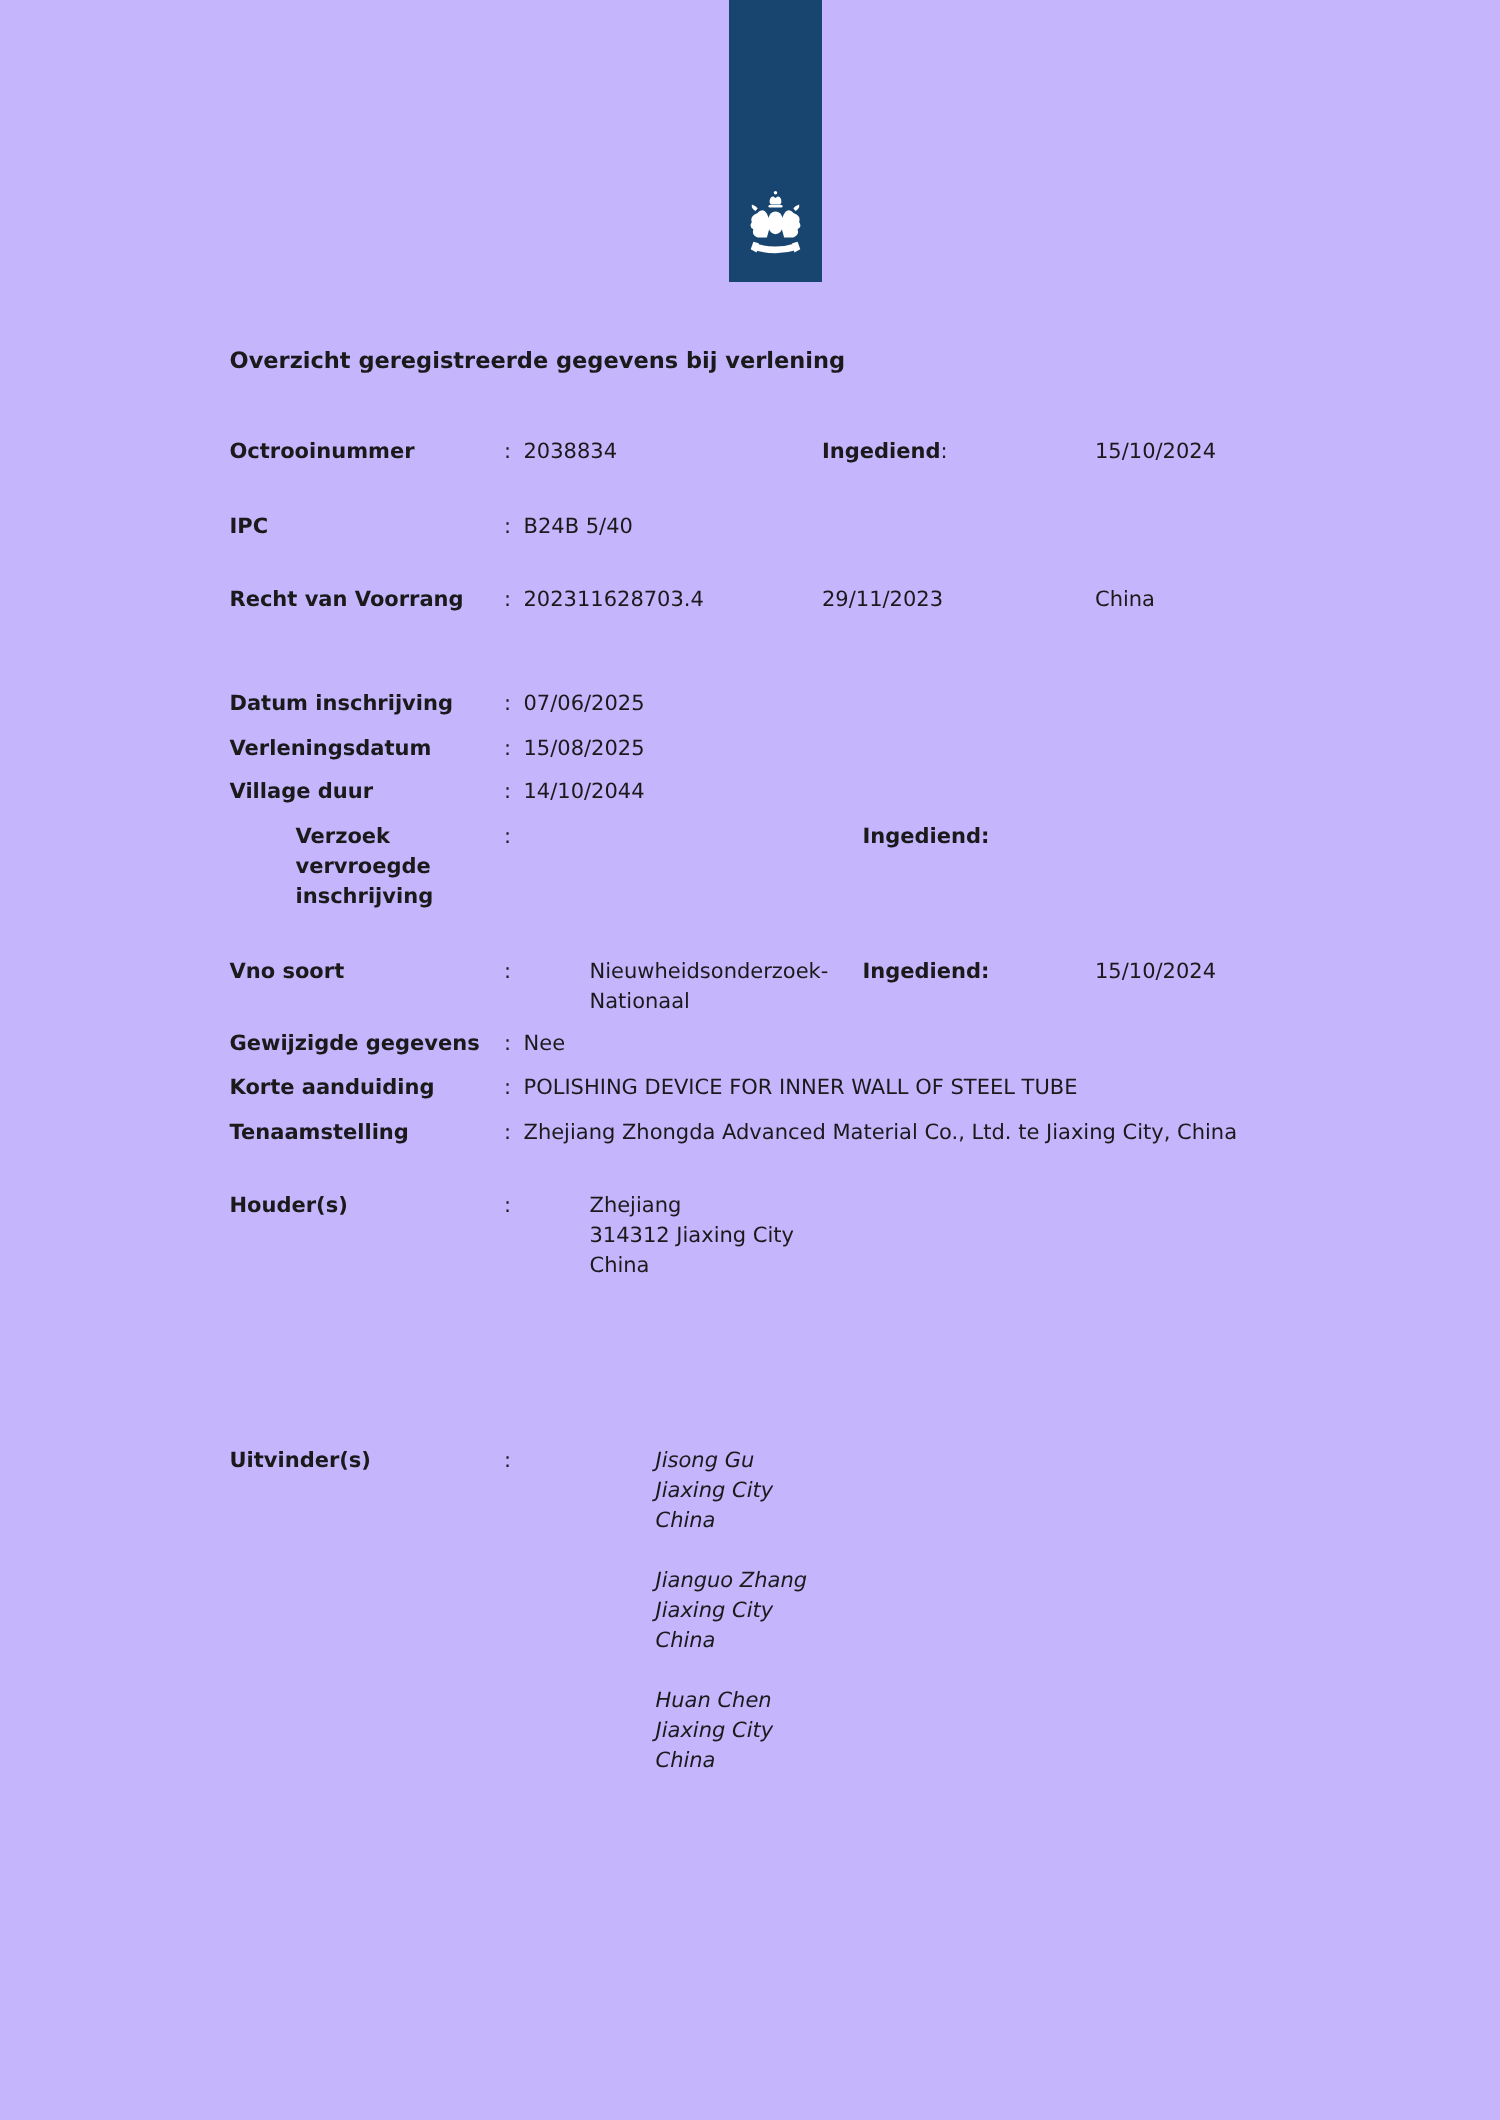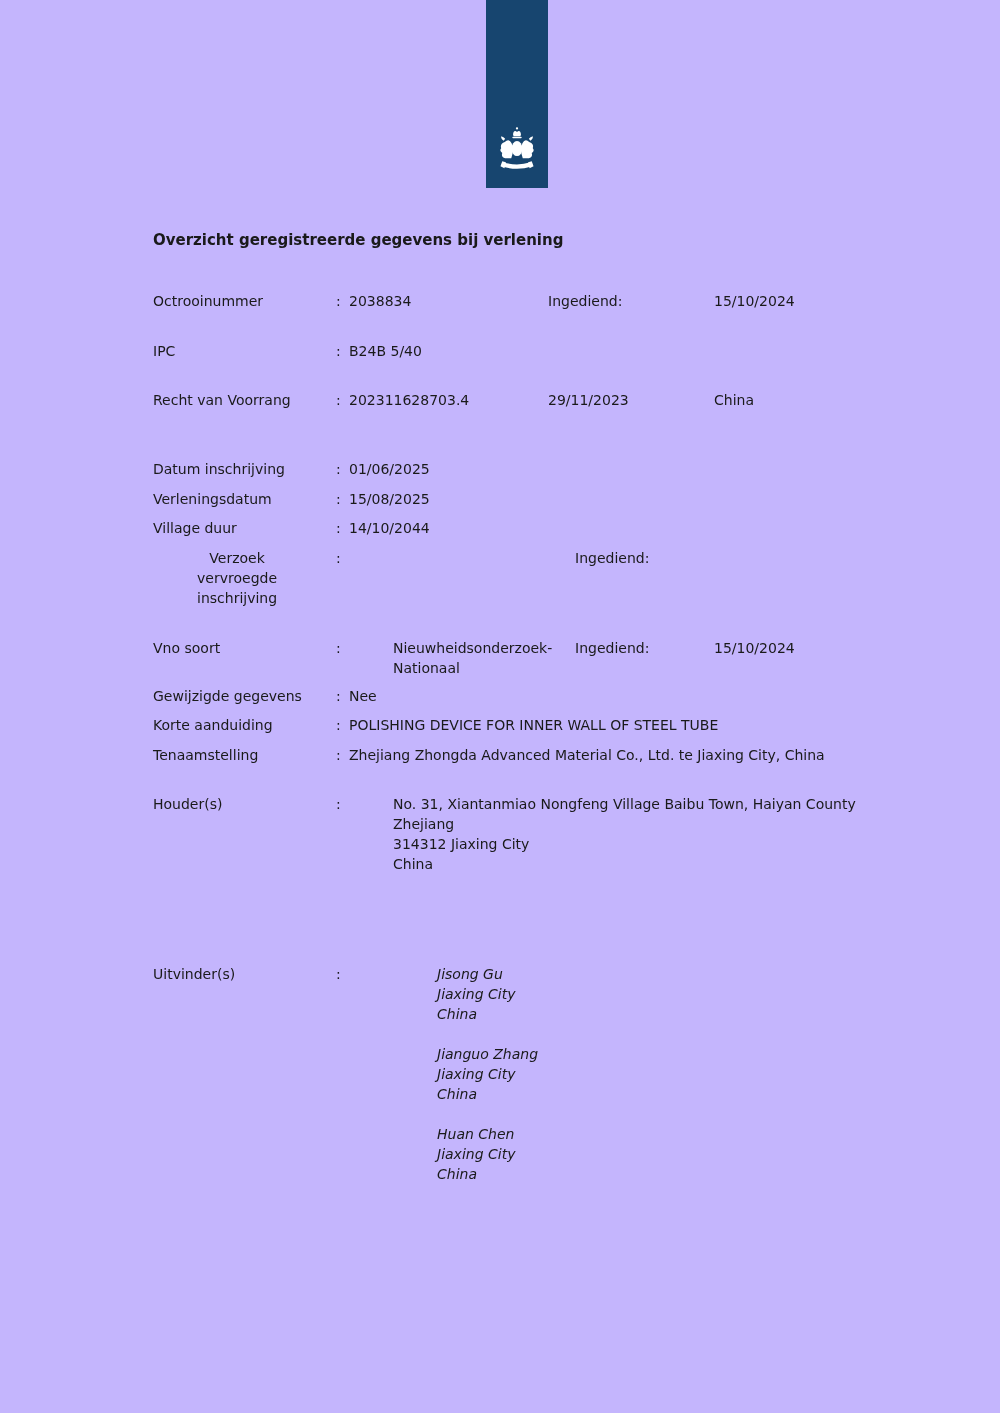--- a/index.html
+++ b/index.html
@@ -10,27 +10,27 @@
   }
   .banner{
     position:absolute;left:486px;top:0;width:62px;height:188px;
     background:#17456f;display:flex;align-items:flex-end;justify-content:center;
     padding-bottom:14px;box-sizing:border-box;
   }
   .title{position:absolute;left:153px;top:231px;font-size:15px;font-weight:bold;white-space:nowrap;}
   .row{position:absolute;left:0;width:1000px;}
   .cell{position:absolute;top:0;white-space:nowrap;line-height:20px;}
   .cell div{line-height:20px;margin-left:44px;}
-  .b{font-weight:normal;text-align:center;}
+  .b{font-weight:bold;}
   .c-label{left:153px;}
   .c-colon{left:336px;}
   .c-value{left:349px;}
   .c-mid{left:548px;}
   .c-mid2{left:575px;}
-  .c-right{left:714px;}
+  .c-right{left:730px;}
   .group{margin-bottom:20px;font-style:italic;}
   .crest{display:block;}
 </style>
 </head>
 <body>
 
 <div class="page">
 
   <div class="banner">
     <svg class="crest" width="46" height="48" viewBox="0 0 64 66" fill="#ffffff" xmlns="http://www.w3.org/2000/svg">
@@ -73,21 +73,21 @@
     <span class="cell c-label b">Recht van Voorrang</span>
     <span class="cell c-colon">:</span>
     <span class="cell c-value">202311628703.4</span>
     <span class="cell c-mid">29/11/2023</span>
     <span class="cell c-right">China</span>
   </div>
 
   <div class="row" style="top:459px">
     <span class="cell c-label b">Datum inschrijving</span>
     <span class="cell c-colon">:</span>
-    <span class="cell c-value">01/06/2025</span>
+    <span class="cell c-value">07/06/2025</span>
   </div>
 
   <div class="row" style="top:489px">
     <span class="cell c-label b">Verleningsdatum</span>
     <span class="cell c-colon">:</span>
     <span class="cell c-value">15/08/2025</span>
   </div>
 
   <div class="row" style="top:518px">
     <span class="cell c-label b">Village duur</span>
@@ -131,21 +131,20 @@
   <div class="row" style="top:745px">
     <span class="cell c-label b">Tenaamstelling</span>
     <span class="cell c-colon">:</span>
     <span class="cell c-value">Zhejiang Zhongda Advanced Material Co., Ltd. te Jiaxing City, China</span>
   </div>
 
   <div class="row" style="top:794px">
     <span class="cell c-label b">Houder(s)</span>
     <span class="cell c-colon">:</span>
     <span class="cell c-value">
-      <div>No. 31, Xiantanmiao Nongfeng Village Baibu Town, Haiyan County</div>
       <div>Zhejiang</div>
       <div>314312 Jiaxing City</div>
       <div>China</div>
     </span>
   </div>
 
   <div class="row" style="top:964px">
     <span class="cell c-label b">Uitvinder(s)</span>
     <span class="cell c-colon">:</span>
     <span class="cell c-value">

